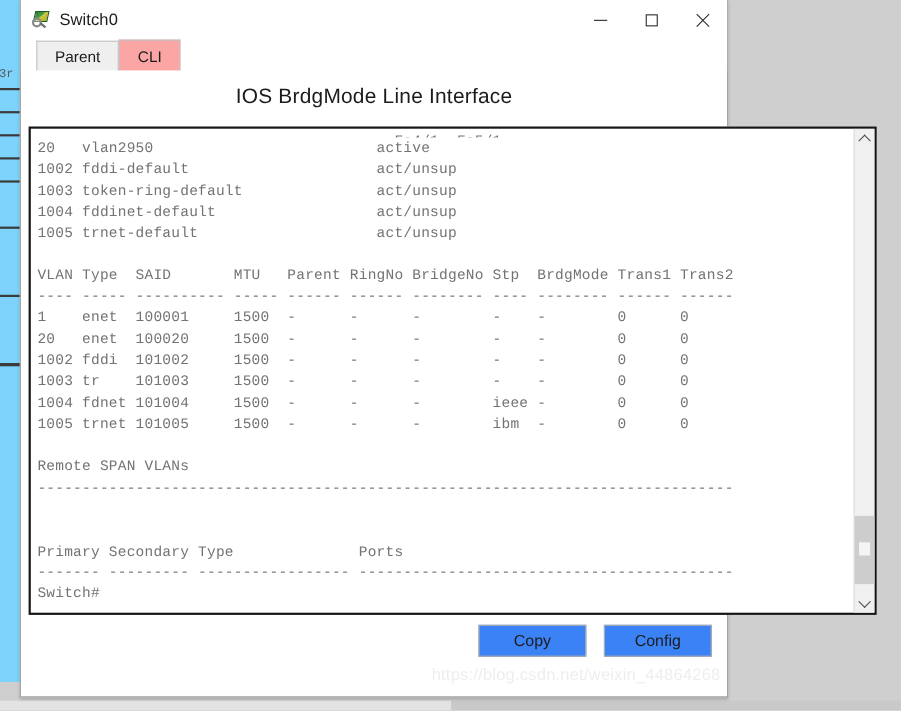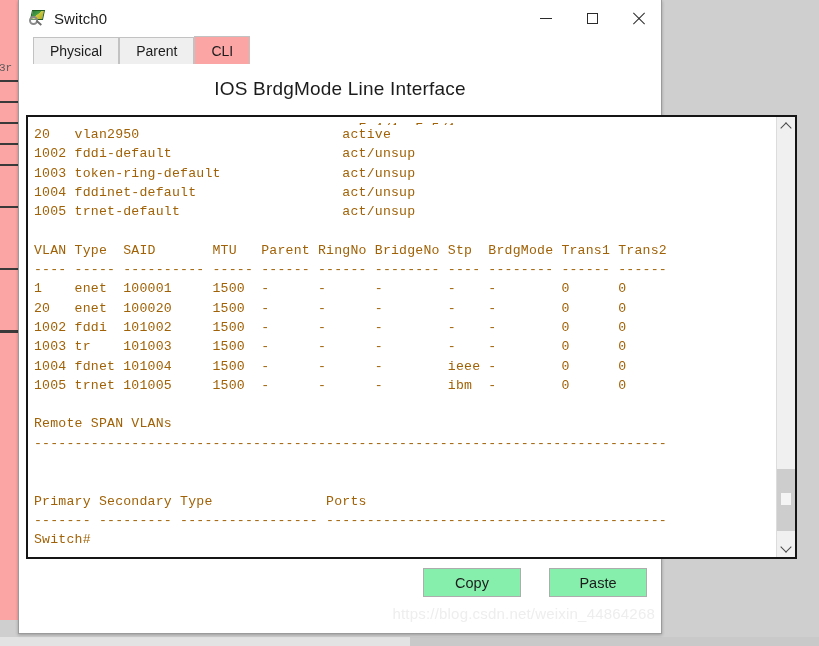--- a/index.html
+++ b/index.html
@@ -18,21 +18,21 @@
     height: 646px;
     background: #cfcfcf;
   }
 
   
   .bg-window {
     position: absolute;
     left: 0; top: 0;
     width: 24px;
     height: 620px;
-    background: #fca5a5;
+    background: #7dd3fc;
     border-right: 1px solid #b9b9b9;
     overflow: hidden;
   }
   .bg-frag {
     position: absolute;
     font-family: "Liberation Mono", monospace;
     font-size: 11px;
     color: #5a5a5a;
     white-space: nowrap;
     letter-spacing: 0px;
@@ -206,21 +206,21 @@
     box-sizing: border-box;
     display: flex;
     overflow: hidden;
   }
   .term-text {
     flex: 1;
     padding: 4px 0 0 6px;
     font-family: "Liberation Mono", monospace;
     font-size: 13.2px;
     line-height: 19.3px;
-    color: #a16207;
+    color: #737373;
     white-space: pre;
     overflow: hidden;
     letter-spacing: .2px;
   }
   .term-line { height: 19.3px; }
   .clip-top {
     height: 6px;
     overflow: hidden;
   }
 
@@ -269,30 +269,29 @@
   .btn-row {
     position: absolute;
     right: 14px;
     top: 568px;
     display: flex;
     gap: 16px;
   }
   .btn {
     width: 98px;
     height: 29px;
-    background: #86efac;
+    background: #3b82f6;
     border: 1px solid #adadad;
     font-size: 14.5px;
     color: #1c1c1c;
     display: flex;
     align-items: center;
     justify-content: center;
     box-sizing: border-box;
     cursor: default;
-    margin-left: 12px;
   }
 
   
   .watermark {
     position: absolute;
     right: 6px;
     top: 605px;
     font-size: 15px;
     color: #eeeeee;
     letter-spacing: .2px;
@@ -339,23 +338,20 @@
         </div>
         <div class="win-btn close">
           <div class="glyph-close"></div>
         </div>
       </div>
     </div>
 
     <div class="tabbar">
       <div class="tabbar-strip" style="padding-left:14px;">
         <div class="tab">
-          <span>Physical</span>
-        </div>
-        <div class="tab">
           <span>Parent</span>
         </div>
         <div class="tab active">
           <span>CLI</span>
         </div>
         <div class="tab-spacer"></div>
       </div>
     </div>
 
     <div class="cli-header">IOS BrdgMode Line Interface</div>
@@ -371,19 +367,19 @@
           <div class="sb-grip"></div>
         </div>
         <div class="sb-arrow down">
           <div class="sb-chev down"></div>
         </div>
       </div>
     </div>
 
     <div class="btn-row">
       <div class="btn">Copy</div>
-      <div class="btn">Paste</div>
+      <div class="btn">Config</div>
     </div>
 
     <div class="watermark">https://blog.csdn.net/weixin_44864268</div>
   </div>
 
 </div>
 
 </body></html>

